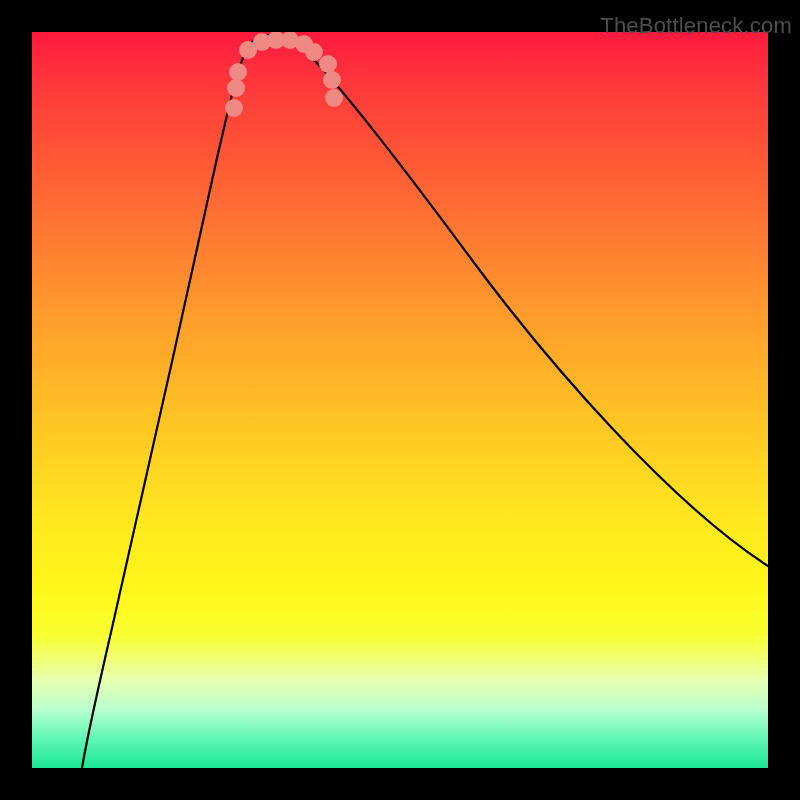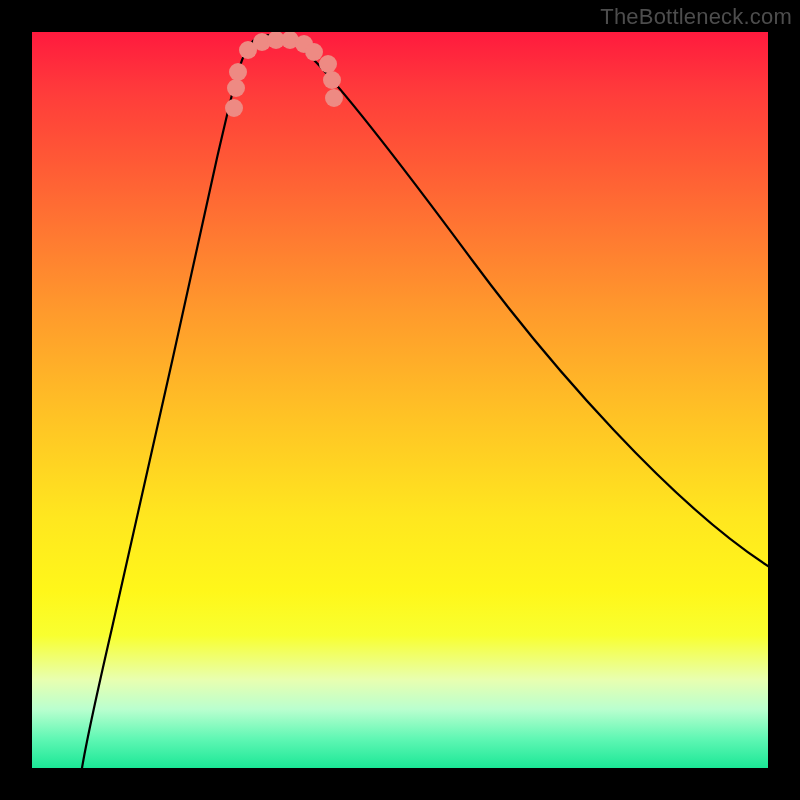--- a/index.html
+++ b/index.html
@@ -26,21 +26,21 @@
       #fff71a 76%,
       #f8ff30 82%,
       #e8ffb0 88%,
       #baffcf 92%,
       #60f7b4 96%,
       #1be796 100%);
   }
   .curve-svg { position: absolute; inset: 0; width: 100%; height: 100%; }
   .watermark {
     position: absolute;
-    top: 4px; right: 8px;
+    top: 13px; right: 8px;
     color: #4d4d4d;
     font-size: 22px;
     font-weight: 500;
     letter-spacing: 0.2px;
   }
 </style>
 </head>
 <body>
 
 <div class="frame">

